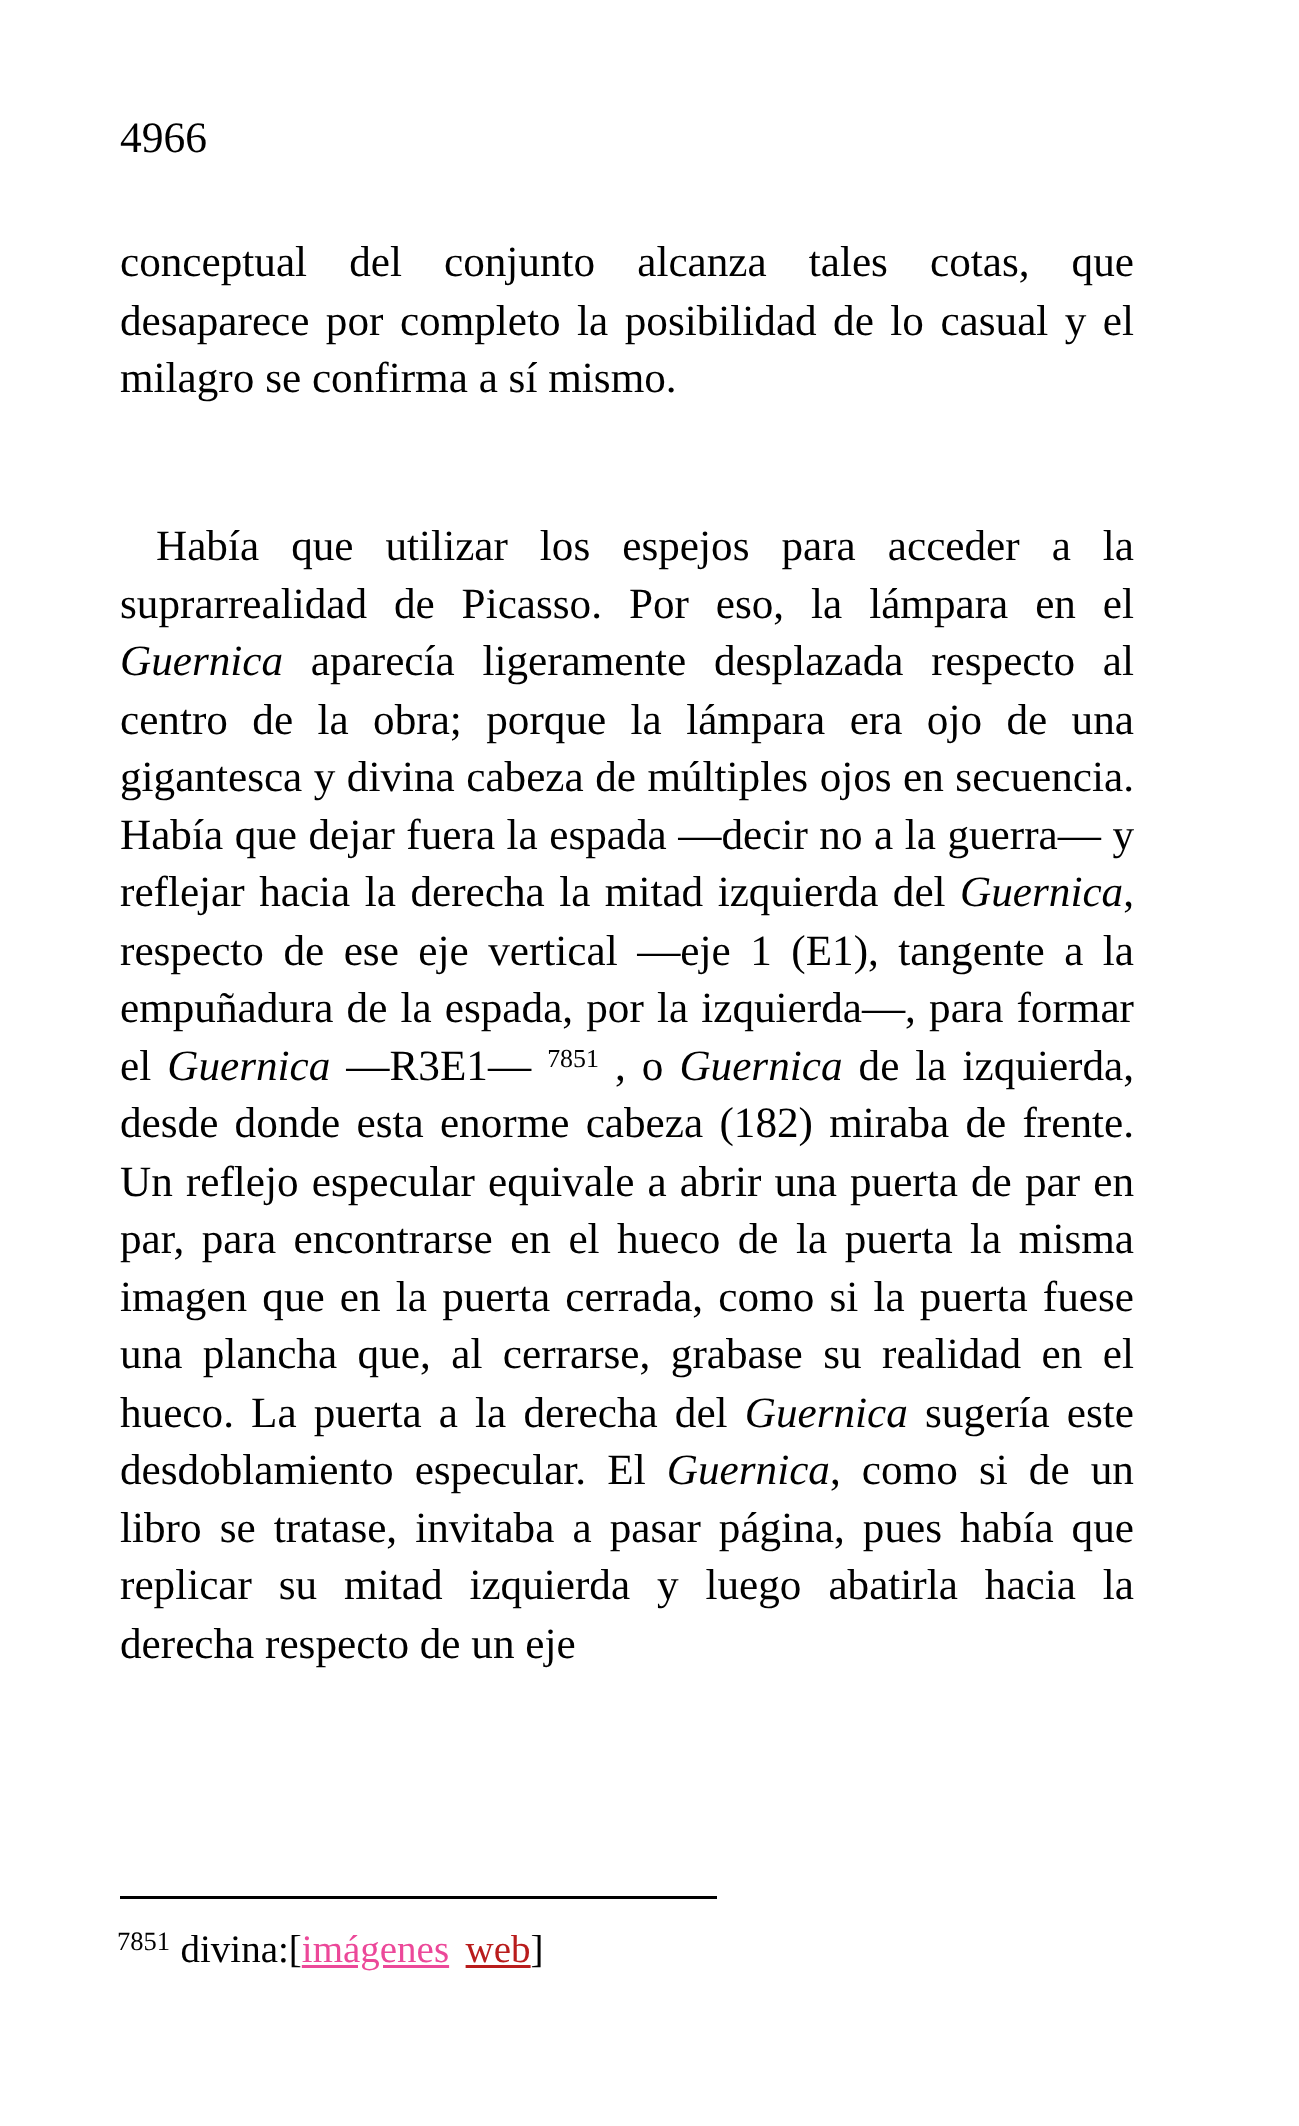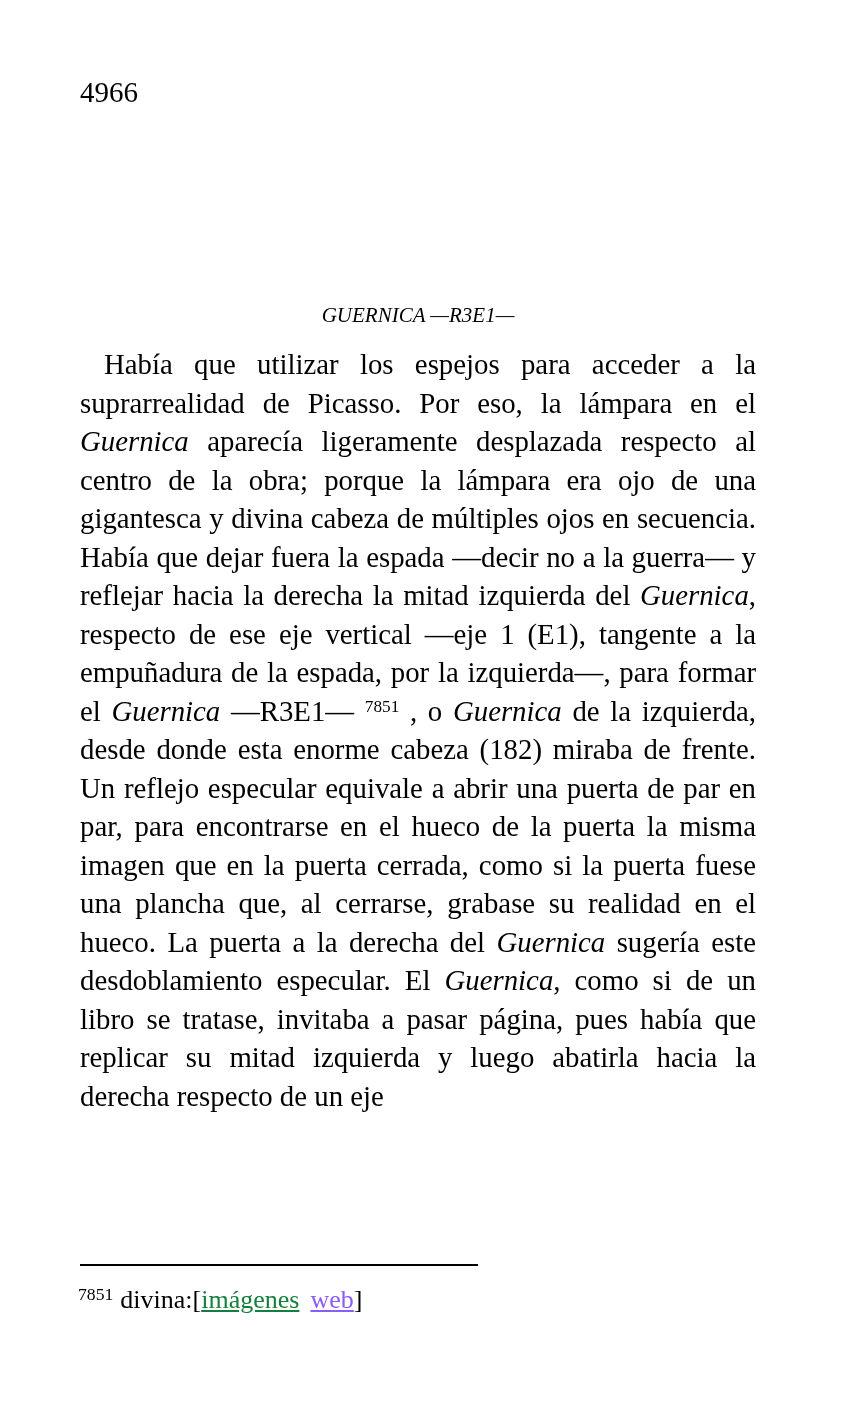--- a/index.html
+++ b/index.html
@@ -80,24 +80,24 @@
   }
   .fn-link2 { margin-left: 11px; }
 </style>
 </head>
 <body>
 
 <div class="page" style="background: rgb(255, 255, 255); color: rgb(0, 0, 0);">
 
   <div class="pagenum">4966</div>
 
+  <div class="para para1">conceptual del conjunto alcanza tales cotas, que desaparece por completo la posibilidad de lo casual y el milagro se confirma a sí mismo.</div>
 
-  <div class="heading">GUERNICA —R3E1—</div>
 
   <div class="para para2"><span>Había que utilizar los espejos para acceder a la suprarrealidad de Picasso. Por eso, la lámpara en el </span><i>Guernica</i><span> aparecía ligeramente desplazada respecto al centro de la obra; porque la lámpara era ojo de una gigantesca y divina cabeza de múltiples ojos en secuencia. Había que dejar fuera la espada —decir no a la guerra— y reflejar hacia la derecha la mitad izquierda del </span><i>Guernica</i><span>, respecto de ese eje vertical —eje 1 (E1), tangente a la empuñadura de la espada, por la izquierda—, para formar el </span><i>Guernica</i><span> —R3E1— </span><sup class="ref">7851</sup><span> , o </span><i>Guernica</i><span> de la izquierda, desde donde esta enorme cabeza (182) miraba de frente. Un reflejo especular equivale a abrir una puerta de par en par, para encontrarse en el hueco de la puerta la misma imagen que en la puerta cerrada, como si la puerta fuese una plancha que, al cerrarse, grabase su realidad en el hueco. La puerta a la derecha del </span><i>Guernica</i><span> sugería este desdoblamiento especular. El </span><i>Guernica</i><span>, como si de un libro se tratase, invitaba a pasar página, pues había que replicar su mitad izquierda y luego abatirla hacia la derecha respecto de un eje</span></div>
 
   <div class="fnrule"></div>
 
   <div class="footnote">
-    <span class="fnmark">7851</span><span>divina:[</span><a style="color: #15803d;">imágenes</a><a class="fn-link2" style="color: #8b5cf6;">web</a><span>]</span>
+    <span class="fnmark">7851</span><span>divina:[</span><a style="color: #ec4899;">imágenes</a><a class="fn-link2" style="color: #b91c1c;">web</a><span>]</span>
   </div>
 
 </div>
 
 </body></html>

